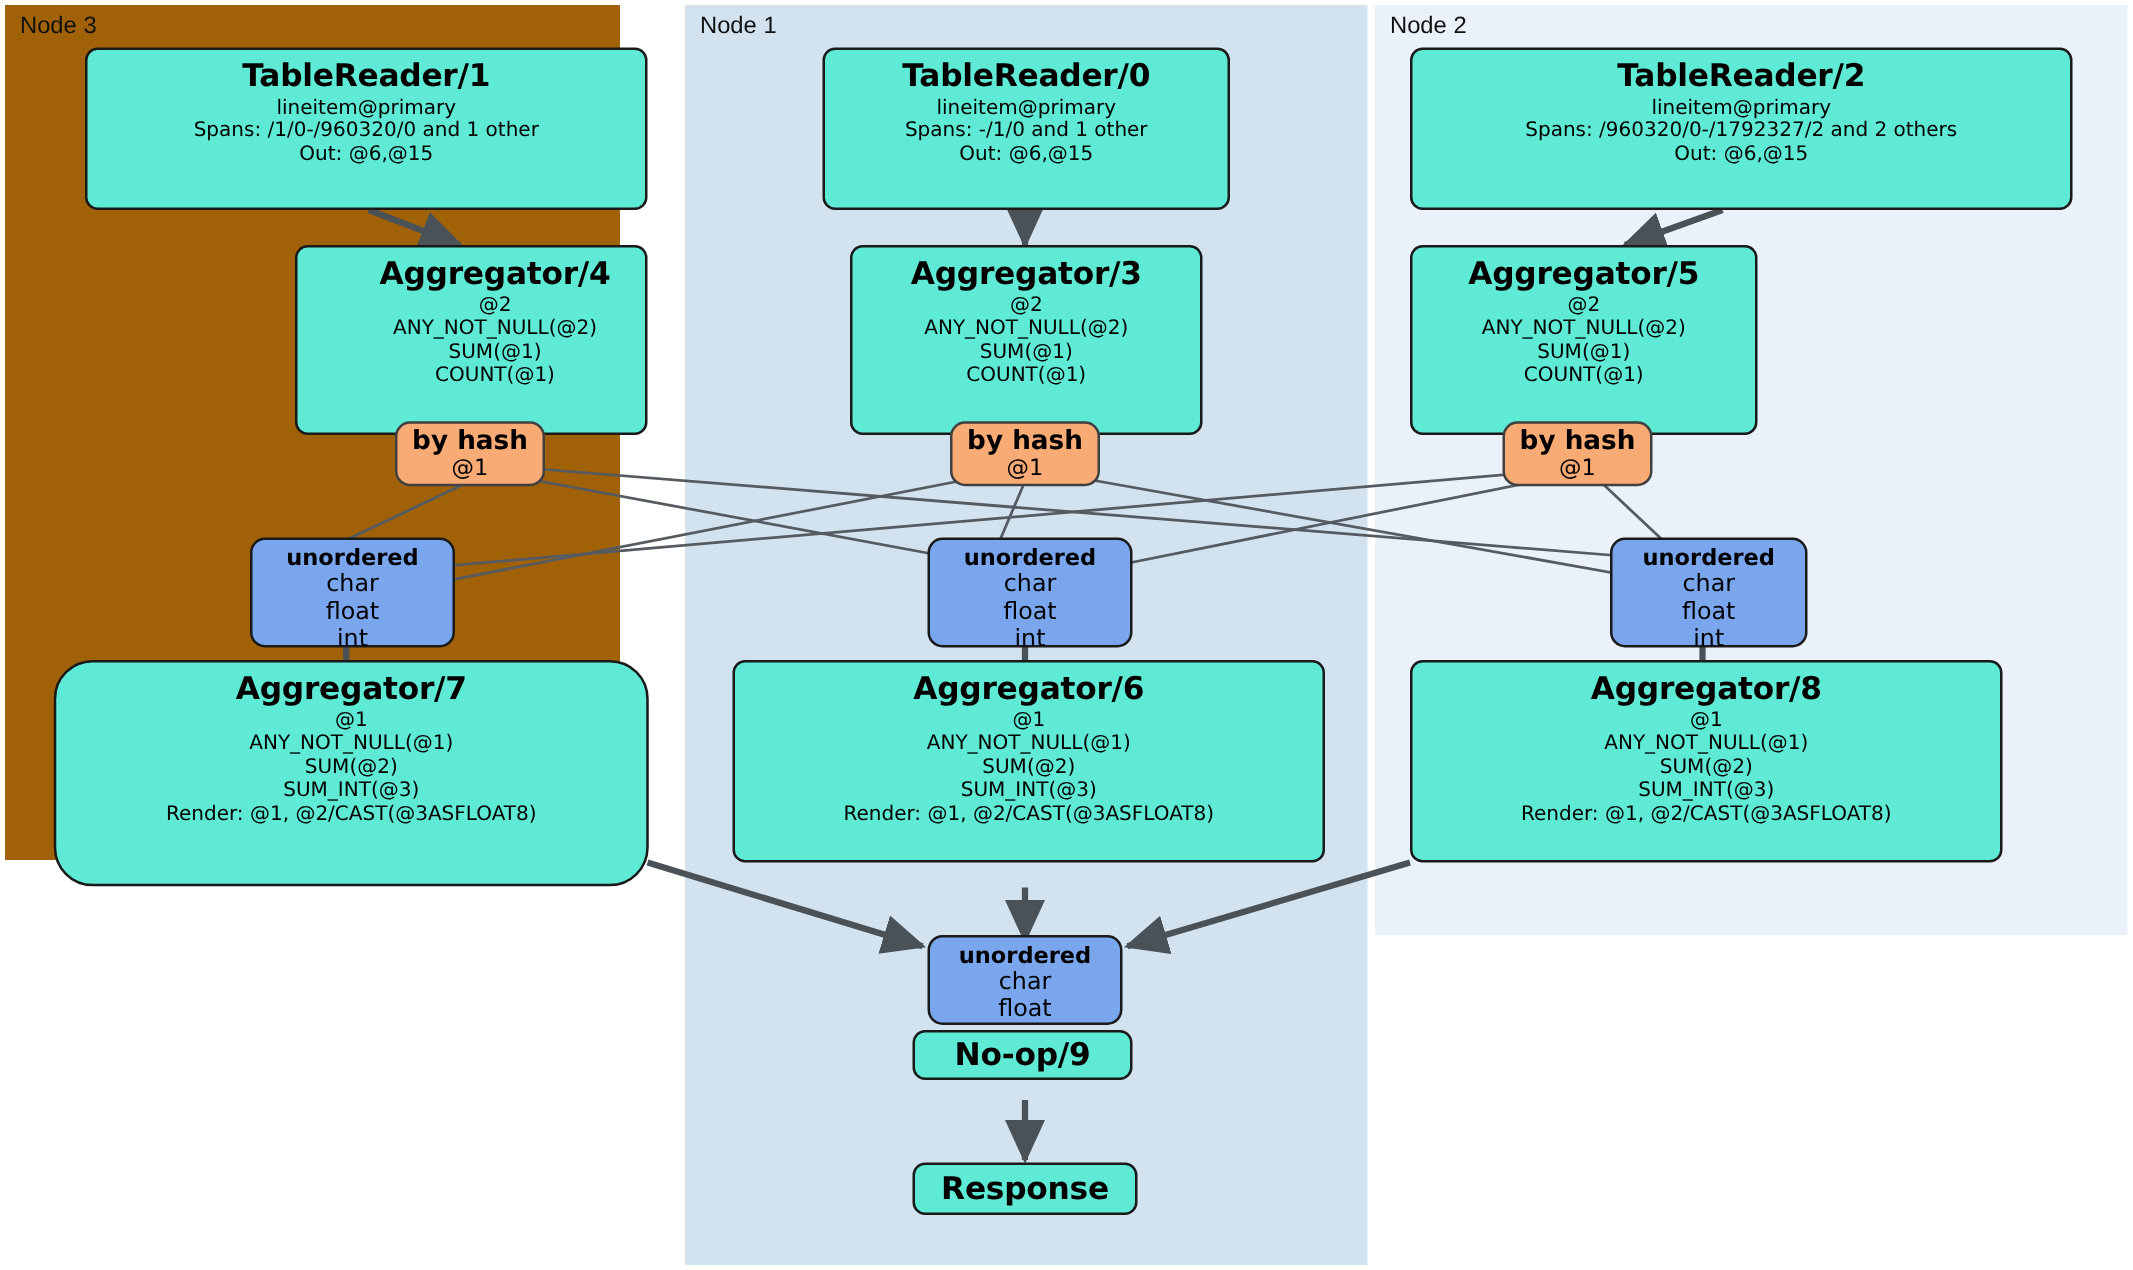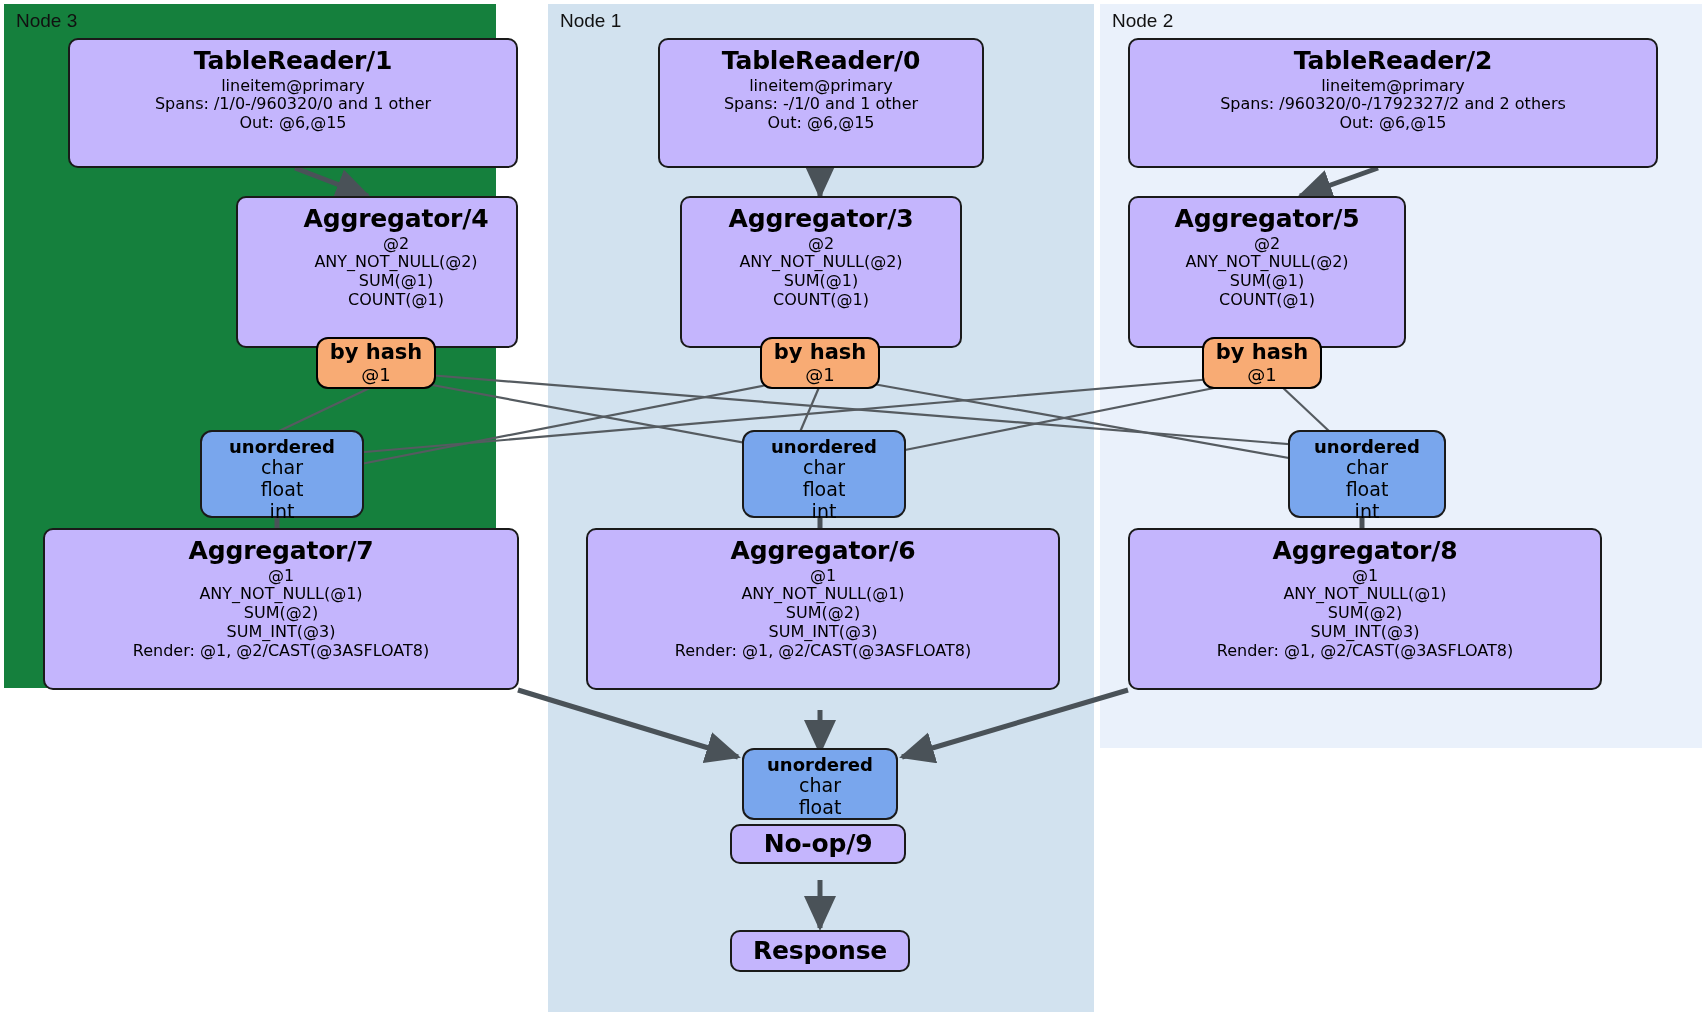--- a/index.html
+++ b/index.html
@@ -30,21 +30,21 @@
     font-size: 19px;
     color: #111111;
     font-family: "Liberation Sans", sans-serif;
     white-space: nowrap;
   }
 
   
   .proc {
     position: absolute;
     box-sizing: border-box;
-    background: #c4b5fd;
+    background: #5eead4;
     border: 2px solid #1a1a1a;
     border-radius: 10px;
     text-align: center;
     padding: 6px 10px;
     font-size: 22px;
     line-height: 1.18;
     color: #000000;
     font-family: "DejaVu Sans", sans-serif;
   }
   .proc .title {
@@ -62,21 +62,21 @@
     display: flex;
     align-items: center;
     justify-content: center;
   }
 
   
   .router {
     position: absolute;
     box-sizing: border-box;
     background: #f8ab74;
-    border: 2px solid #000000;
+    border: 2px solid #404040;
     border-radius: 12px;
     text-align: center;
     color: #000000;
     padding-top: 2px;
     font-family: "DejaVu Sans", sans-serif;
   }
   .router .rt {
     font-weight: bold;
     font-size: 21px;
     line-height: 1.12;
@@ -119,21 +119,21 @@
   svg.edges.under { z-index: 1; }
   .layer-nodes { position: relative; z-index: 3; }
   .layer-panels { z-index: 0; }
 </style>
 </head>
 <body>
 
 <div id="canvas">
 
   <div class="layer-panels">
-    <div class="node-panel" style="left:4px; top:4px; width:492px; height:684px; background:#15803d;">
+    <div class="node-panel" style="left:4px; top:4px; width:492px; height:684px; background:#a16207;">
       <span class="node-panel-label">Node 3</span>
     </div>
     <div class="node-panel" style="left:548px; top:4px; width:546px; height:1008px; background:#d2e2ef;">
       <span class="node-panel-label">Node 1</span>
     </div>
     <div class="node-panel" style="left:1100px; top:4px; width:602px; height:744px; background:#eaf1fb;">
       <span class="node-panel-label">Node 2</span>
     </div>
   </div>
 
@@ -201,21 +201,21 @@
       <div class="rs">@1</div>
     </div>
 
     <div class="sync" style="left:200px; top:430px; width:164px; height:88px;">
       <div class="st">unordered</div>
       <div class="sl">char</div>
       <div class="sl">float</div>
       <div class="sl">int</div>
     </div>
 
-    <div class="proc" style="left:43px; top:528px; width:476px; height:162px;">
+    <div class="proc" style="left:43px; top:528px; width:476px; height:181px;border-radius:31px;">
       <div class="title">Aggregator/7</div>
       <div class="det">@1</div>
       <div class="det">ANY_NOT_NULL(@1)</div>
       <div class="det">SUM(@2)</div>
       <div class="det">SUM_INT(@3)</div>
       <div class="det">Render: @1, @2/CAST(@3ASFLOAT8)</div>
     </div>
 
     <div class="proc" style="left:658px; top:38px; width:326px; height:130px;">
       <div class="title">TableReader/0</div>

